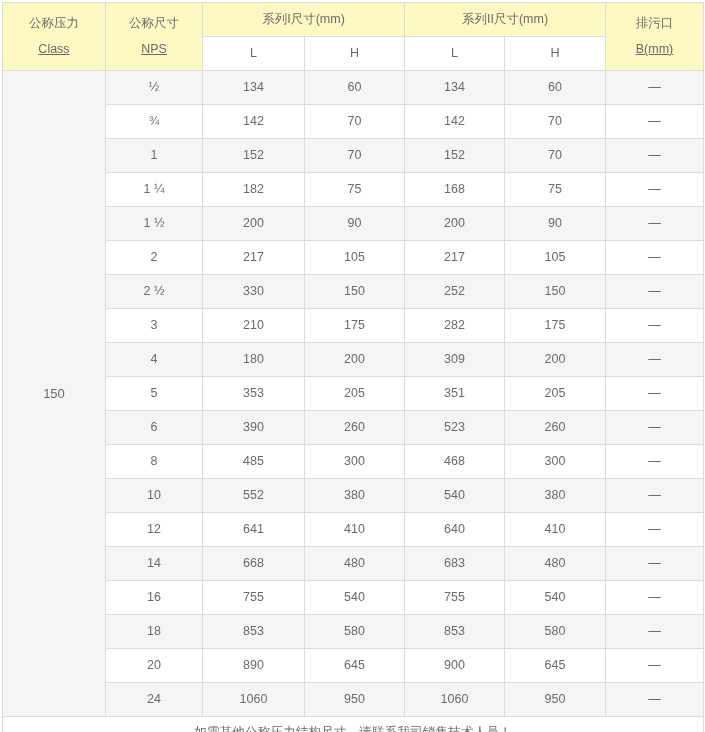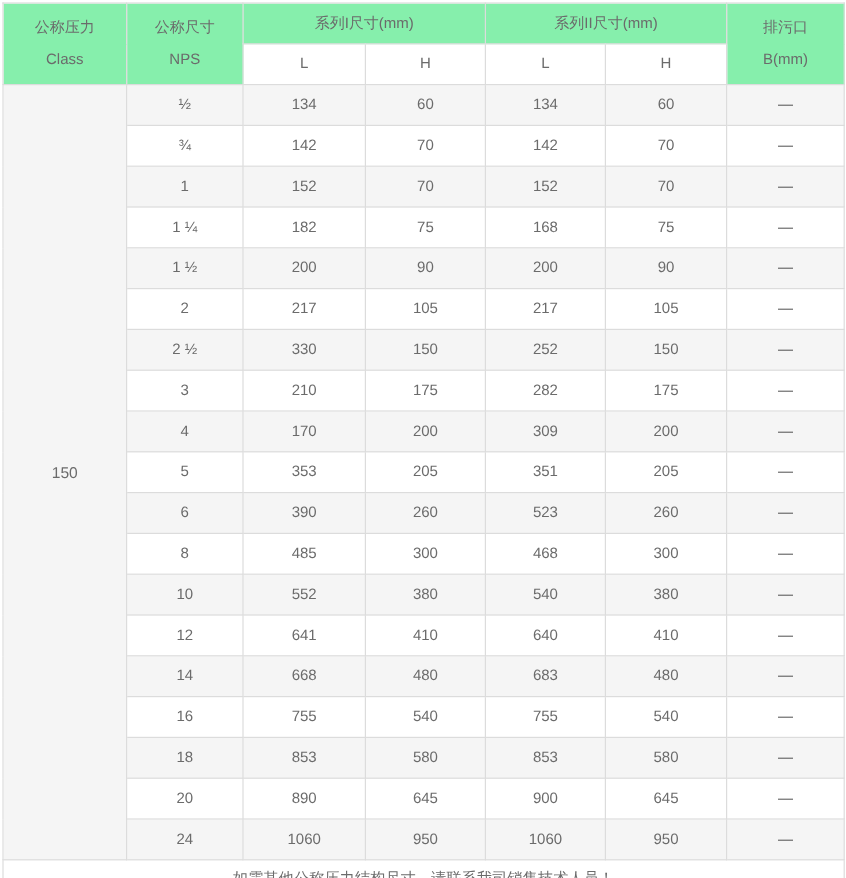--- a/index.html
+++ b/index.html
@@ -34,34 +34,35 @@
     border: 1px solid #dcdcdc;
     text-align: center;
     vertical-align: middle;
     padding: 0;
     font-weight: normal;
     line-height: 1.2;
   }
 
   
   thead th {
-    background: #86efac;
+    background: #fef9c3;
     color: #6b6b6b;
     font-size: 12.5px;
   }
   th.hdr-tall {
     height: 66px;
     padding: 0 2px;
   }
   th.hdr-tall .line1 {
     display: block;
     margin-bottom: 11px;
   }
   th.hdr-tall .line2 {
     display: block;
+    text-decoration: underline;
   }
   th.hdr-group {
     height: 33px;
   }
   th.hdr-sub {
     height: 33px;
     background: #ffffff;
   }
 
   
@@ -192,21 +193,21 @@
         <tr class="even">
           <td>3</td>
           <td>210</td>
           <td>175</td>
           <td>282</td>
           <td>175</td>
           <td class="dash-cell">—</td>
         </tr>
         <tr class="odd">
           <td>4</td>
-          <td>170</td>
+          <td>180</td>
           <td>200</td>
           <td>309</td>
           <td>200</td>
           <td class="dash-cell">—</td>
         </tr>
         <tr class="even">
           <td>5</td>
           <td>353</td>
           <td>205</td>
           <td>351</td>

